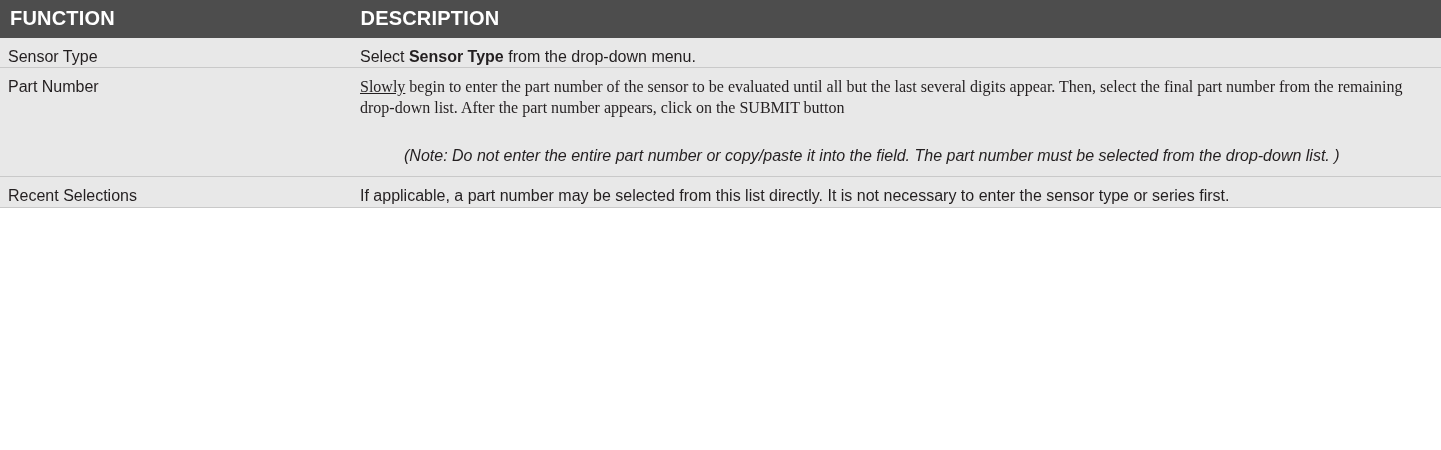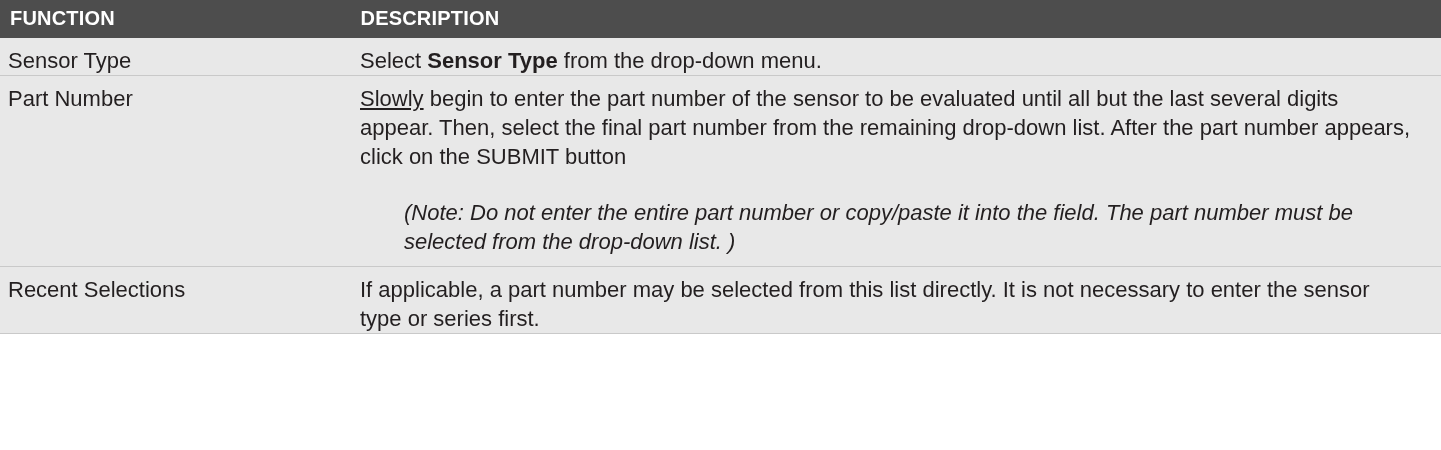--- a/index.html
+++ b/index.html
@@ -29,21 +29,21 @@
     font-weight: bold;
     text-align: left;
     padding: 7px 0 8px 10px;
     letter-spacing: 0.2px;
     vertical-align: middle;
     border-right: 1px solid #4d4d4d;
   }
   thead th.desc-head { padding-left: 12px; margin-top: 38px; }
 
   tbody td {
-    font-size: 22px;
+    font-size: 16px;
     line-height: 1.32;
     vertical-align: top;
     padding: 8px 14px 0 10px;
     border-bottom: 1px solid #c9c9c9;
   }
   tbody td.func-cell {
     padding-left: 8px;
     white-space: nowrap;
   }
   tbody td.desc-cell {
@@ -56,21 +56,21 @@
   tbody tr.tall-row td { padding-bottom: 10px; }
 
   .b { font-weight: bold; }
   .u { text-decoration: underline; }
   .note {
     font-style: italic;
     display: block;
     margin-top: 27px;
     margin-left: 44px;
   }
-  .para { display: block; }
+  .para { display: block; font-family: Liberation Serif, serif; }
 </style>
 </head>
 <body>
 
 <table class="doc-table">
   <colgroup>
     <col class="col-function">
     <col class="col-description">
   </colgroup>
   <thead>

